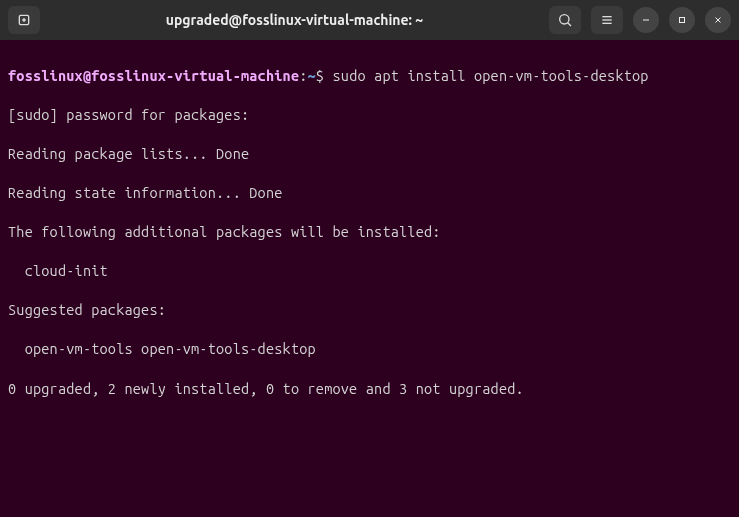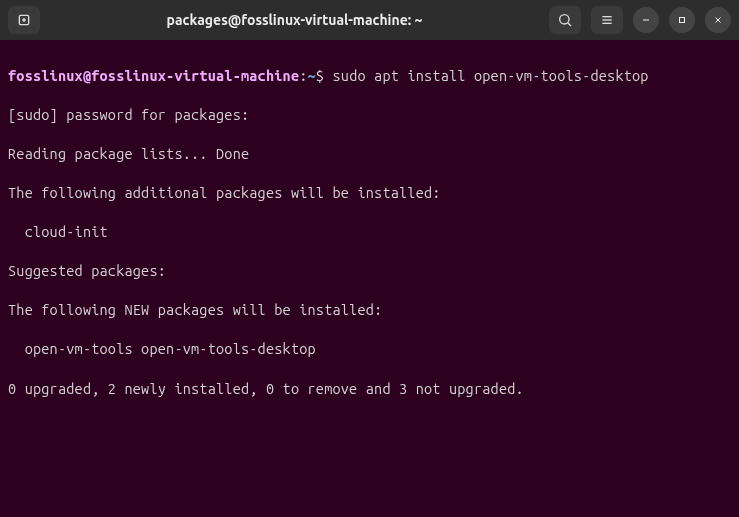--- a/index.html
+++ b/index.html
@@ -98,21 +98,21 @@
 <div class="titlebar">
   <div class="tb-left">
     <div class="tb-btn">
       <svg viewBox="0 0 24 24" fill="none" stroke="currentColor" stroke-width="2">
         <rect x="5" y="5" width="14" height="14" rx="2"></rect>
         <line x1="12" y1="9" x2="12" y2="15"></line>
         <line x1="9" y1="12" x2="15" y2="12"></line>
       </svg>
     </div>
   </div>
-  <div class="tb-title">packages@fosslinux-virtual-machine: ~</div>
+  <div class="tb-title">upgraded@fosslinux-virtual-machine: ~</div>
   <div class="tb-right">
     <div class="tb-btn">
       <svg viewBox="0 0 24 24" fill="none" stroke="currentColor" stroke-width="2">
         <circle cx="11" cy="11" r="7"></circle>
         <line x1="21" y1="21" x2="16" y2="16"></line>
       </svg>
     </div>
     <div class="tb-btn">
       <svg viewBox="0 0 24 24" fill="none" stroke="currentColor" stroke-width="2">
         <line x1="5" y1="7" x2="19" y2="7"></line>
@@ -136,24 +136,24 @@
         <line x1="17" y1="7" x2="7" y2="17"></line>
       </svg>
     </div>
   </div>
 </div>
 
 <div class="terminal">
 <span class="line"><span class="prompt-user">fosslinux@fosslinux-virtual-machine</span><span class="prompt-colon">:</span><span class="prompt-path">~</span><span>$</span> <span>sudo apt install open-vm-tools-desktop</span></span>
 <span class="line">[sudo] password for packages:</span>
 <span class="line">Reading package lists... Done</span>
+<span class="line">Reading state information... Done</span>
 <span class="line">The following additional packages will be installed:</span>
 <span class="line">  cloud-init</span>
 <span class="line">Suggested packages:</span>
-<span class="line">The following NEW packages will be installed:</span>
 <span class="line">  open-vm-tools open-vm-tools-desktop</span>
 <span class="line">0 upgraded, 2 newly installed, 0 to remove and 3 not upgraded.</span>
 
 
 
 
 
 
 
 

